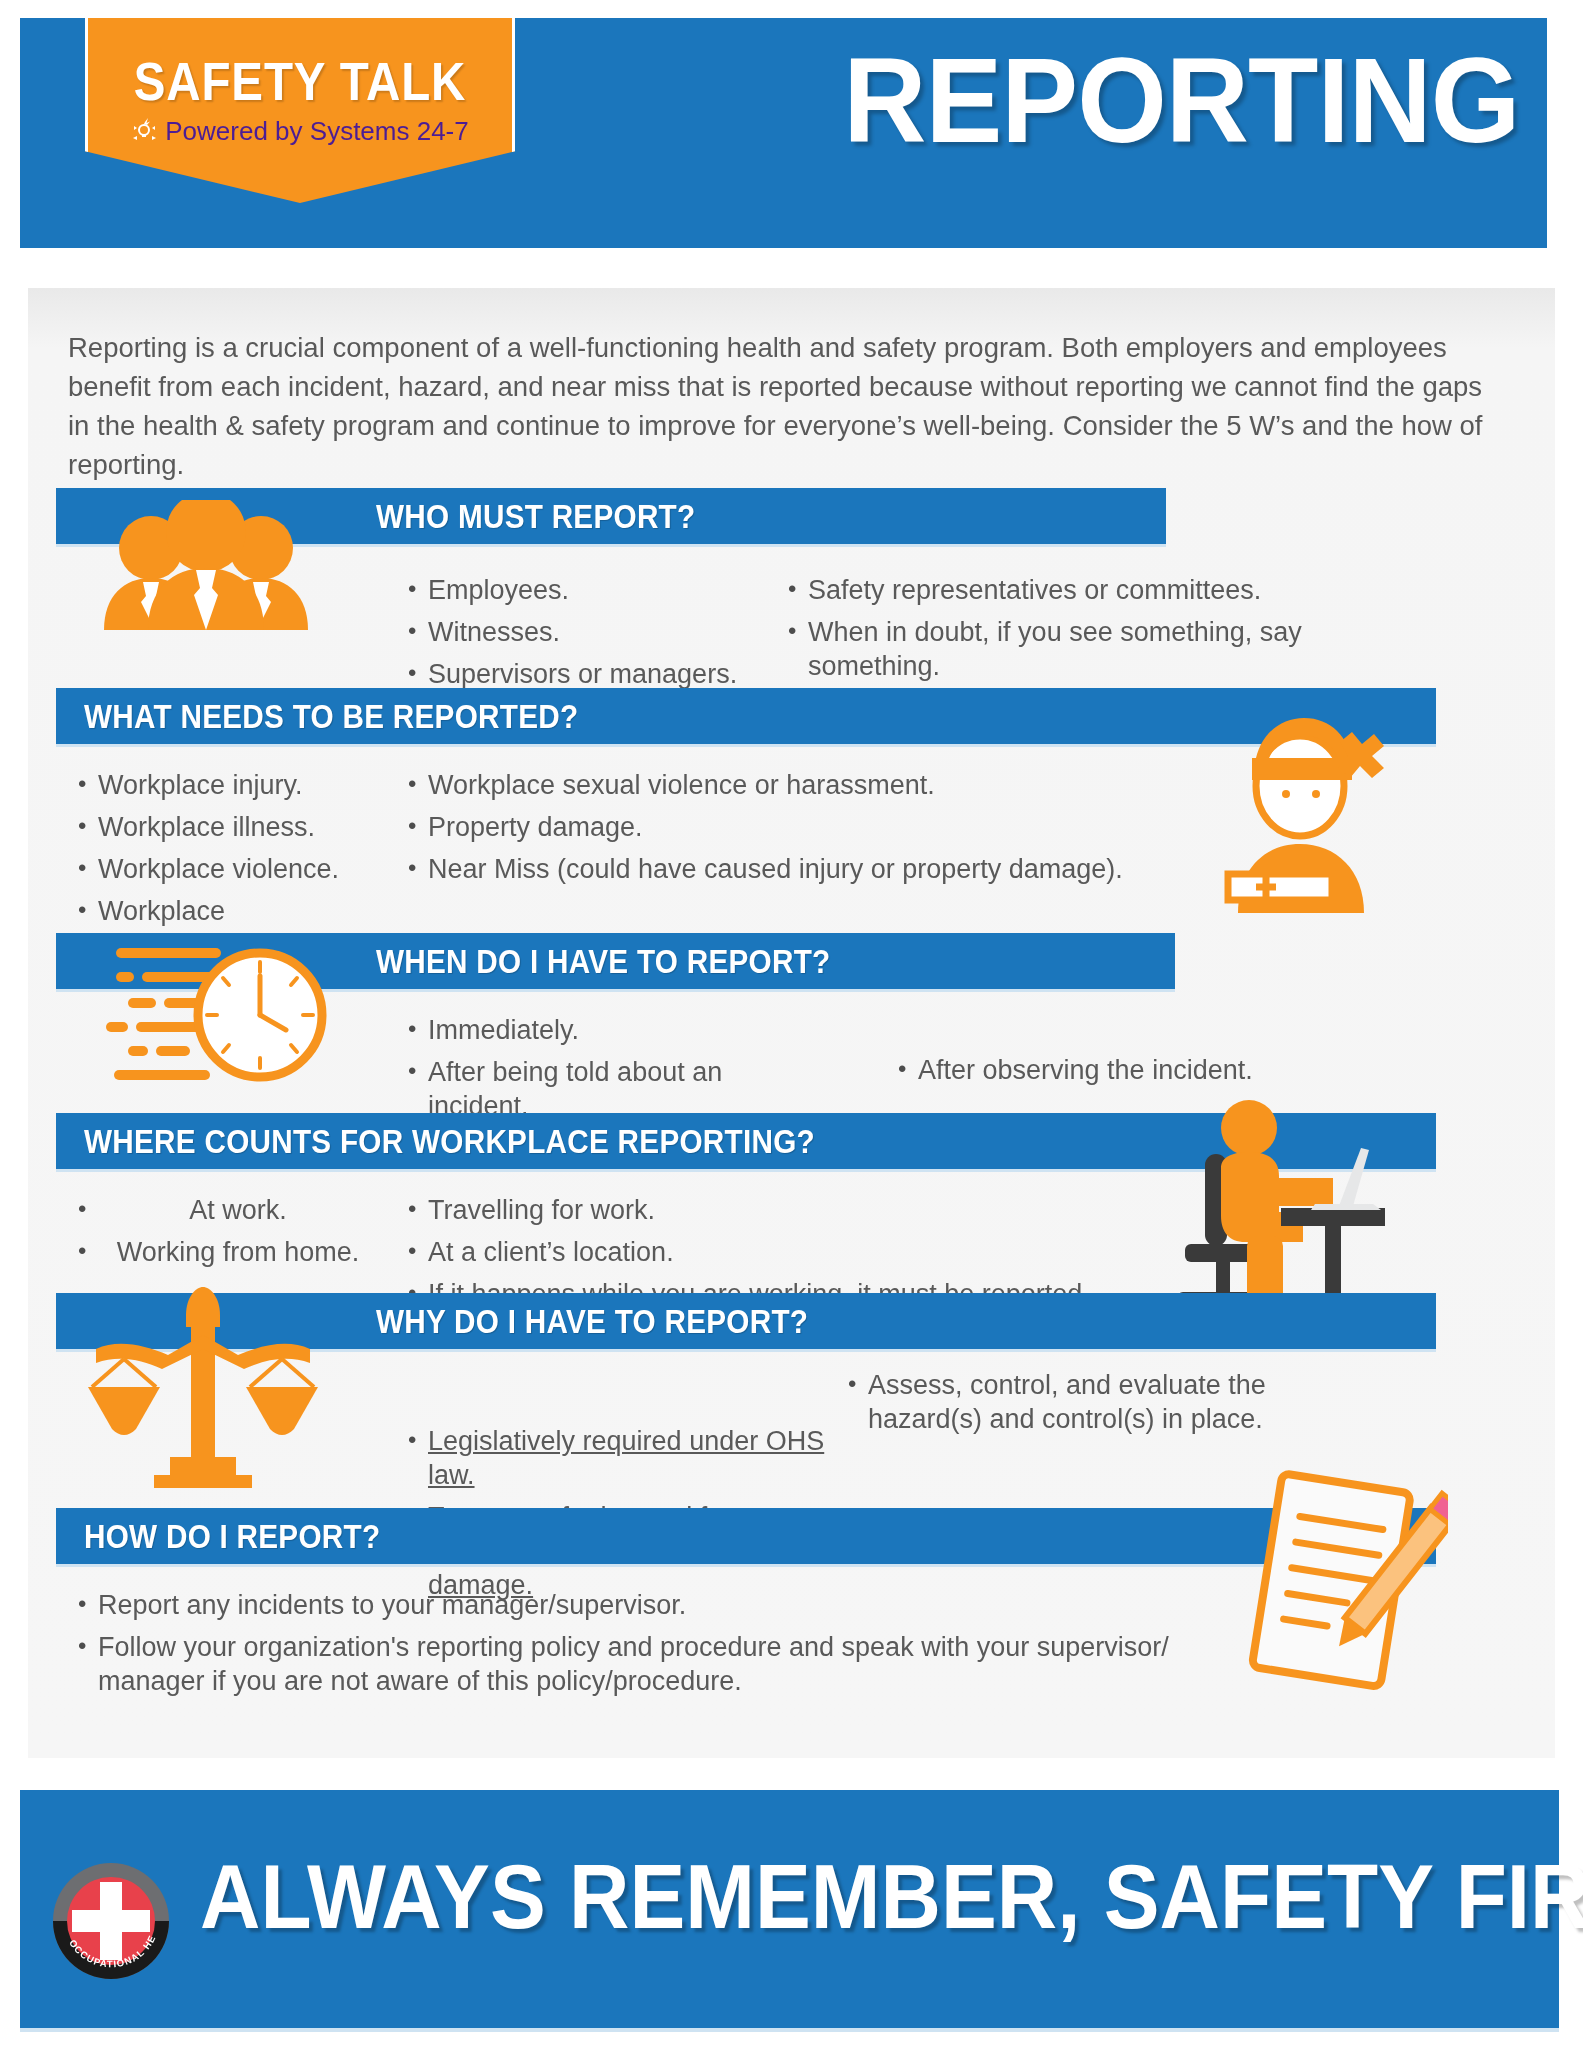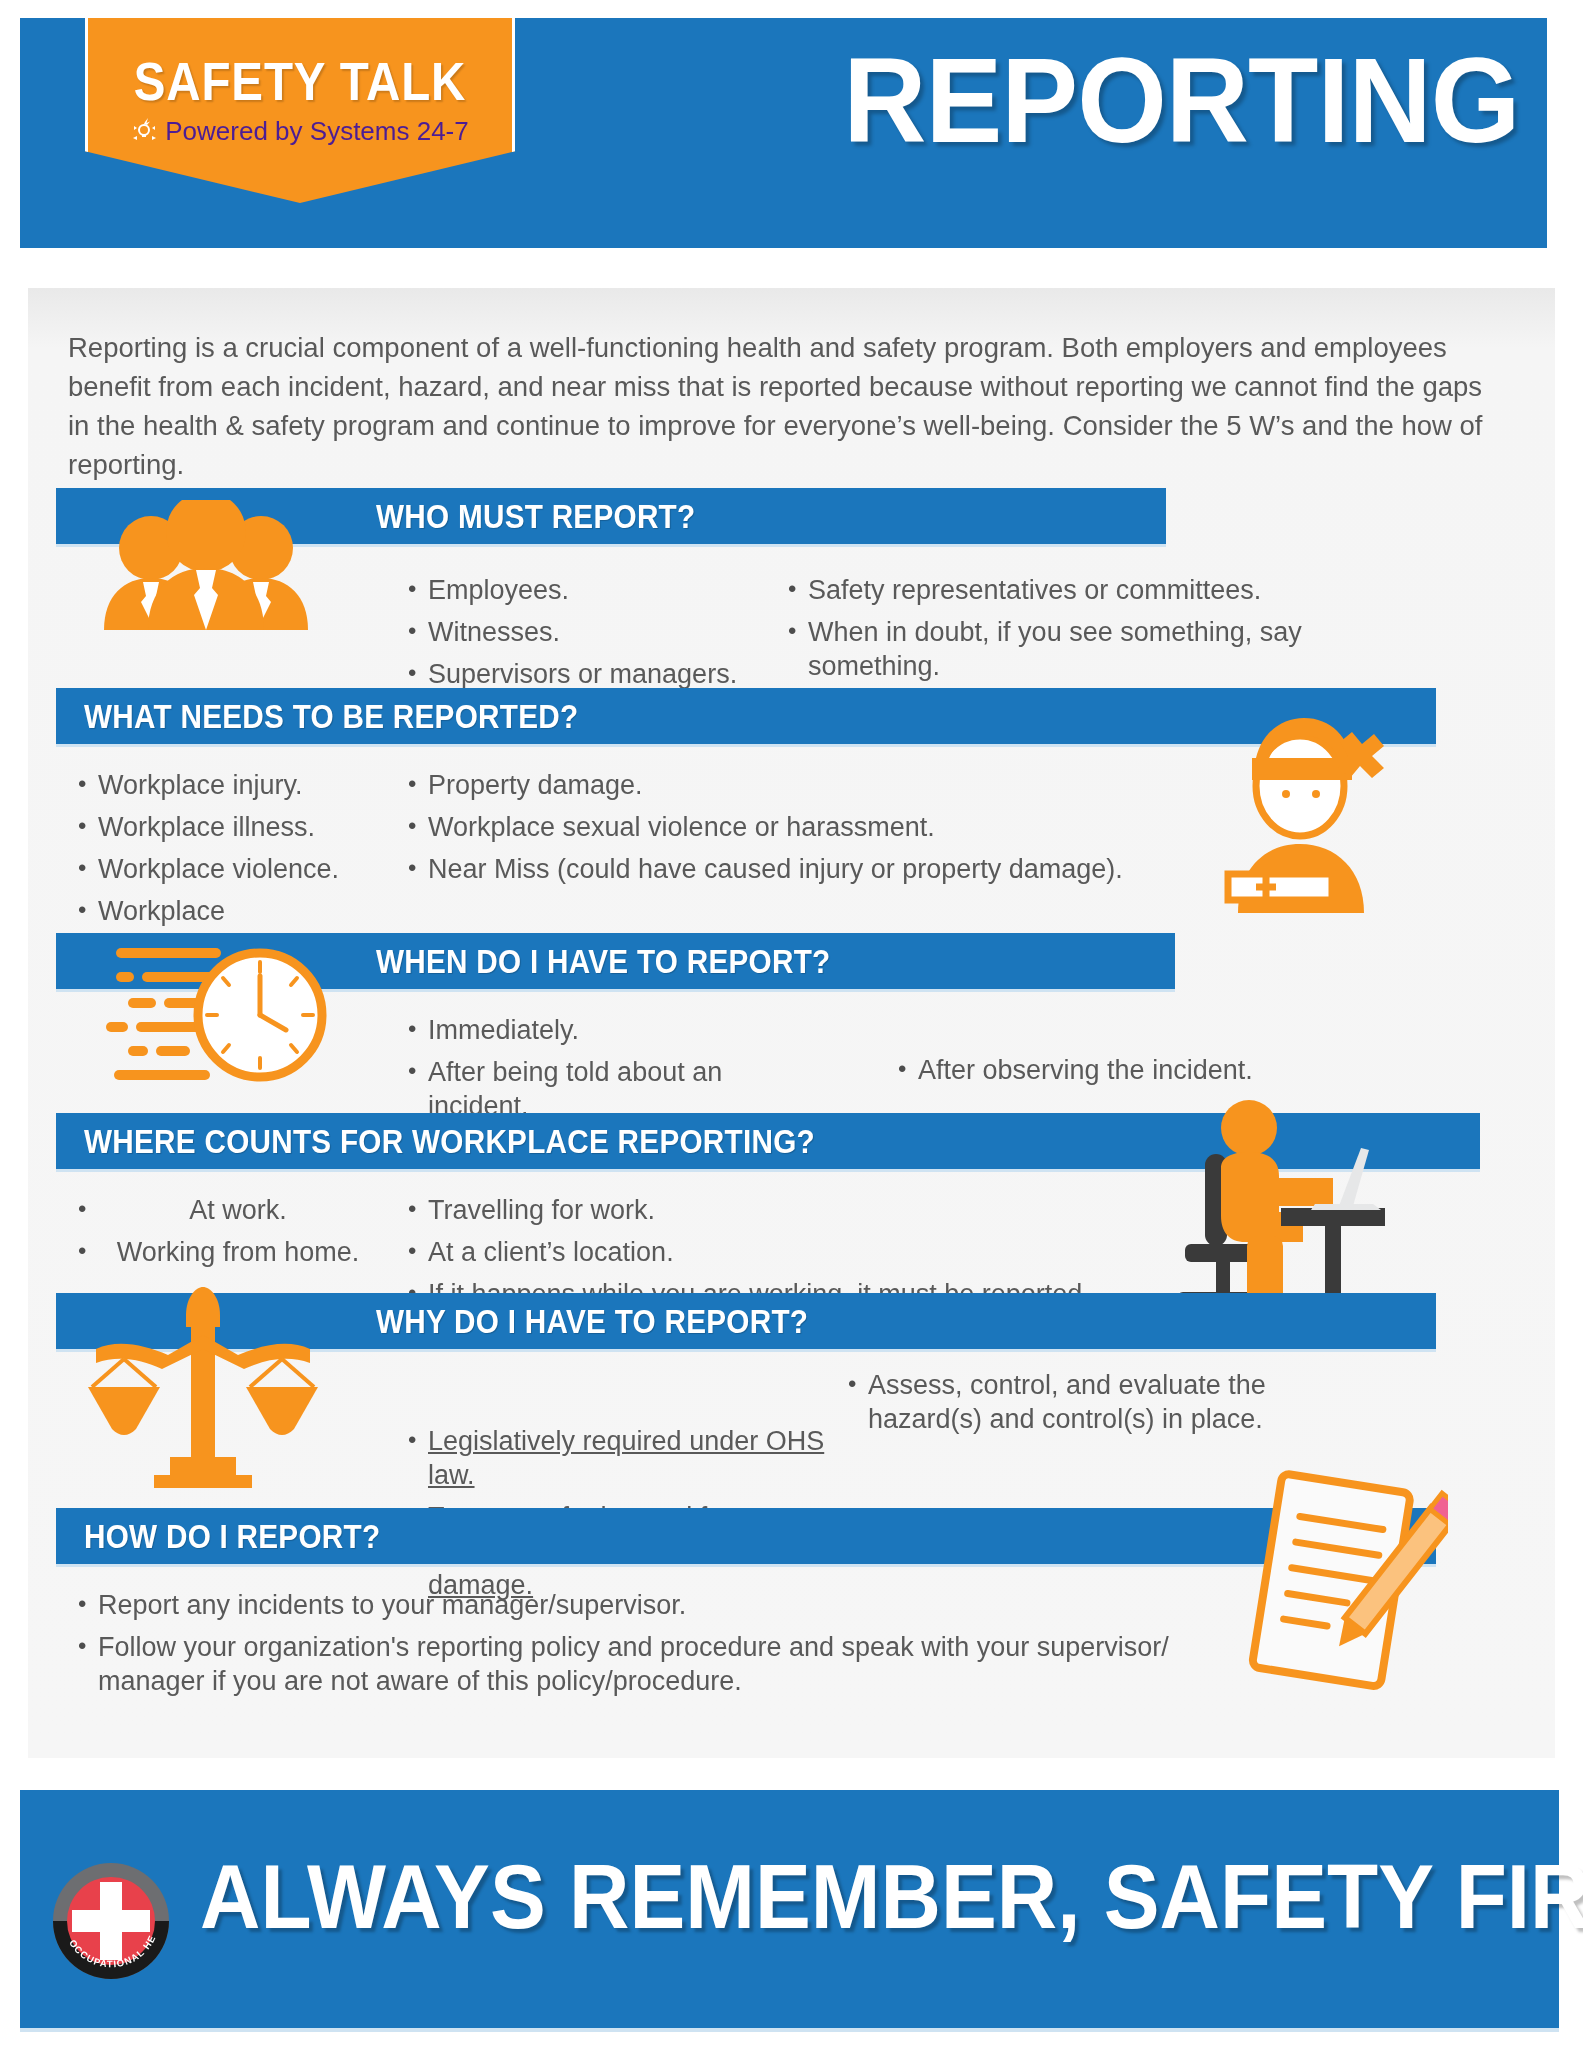--- a/index.html
+++ b/index.html
@@ -261,22 +261,22 @@
       </svg>
     </div>
 
     <ul class="blist" style="left:50px; top:480px; width:290px;">
       <li>Workplace injury.</li>
       <li>Workplace illness.</li>
       <li>Workplace violence.</li>
       <li>Workplace harassment.</li>
     </ul>
     <ul class="blist" style="left:380px; top:480px; width:780px;">
+      <li>Workplace sexual violence or harassment.</li>
       <li>Property damage.</li>
-      <li>Workplace sexual violence or harassment.</li>
       <li>Near Miss (could have caused injury or property damage).</li>
     </ul>
   </div>
 
   <div class="section">
     <div class="bar" style="left:28px; top:645px; width:1119px;">
       <div class="bar-title" style="left:320px;">WHEN DO I HAVE TO REPORT?</div>
     </div>
 
     <div class="icon-wrap" style="left:60px; top:652px; width:260px; height:150px;">
@@ -312,21 +312,21 @@
     <ul class="blist" style="left:380px; top:725px; width:400px;">
       <li>Immediately.</li>
       <li>After being told about an incident.</li>
     </ul>
     <ul class="blist" style="left:870px; top:765px; width:440px;">
       <li>After observing the incident.</li>
     </ul>
   </div>
 
   <div class="section">
-    <div class="bar" style="left:28px; top:825px; width:1380px;padding-left:44px;">
+    <div class="bar" style="left:28px; top:825px; width:1380px;">
       <div class="bar-title" style="left:28px;">WHERE COUNTS FOR WORKPLACE REPORTING?</div>
     </div>
 
     <div class="icon-wrap" style="left:1125px; top:808px; width:240px; height:230px;">
       <svg width="240" height="230" viewBox="0 0 240 230">
 
         <g fill="#3A3A3A">
           <rect x="52" y="58" width="22" height="92" rx="11"></rect>
           <rect x="32" y="148" width="76" height="18" rx="6"></rect>
           <rect x="63" y="160" width="14" height="38"></rect>

